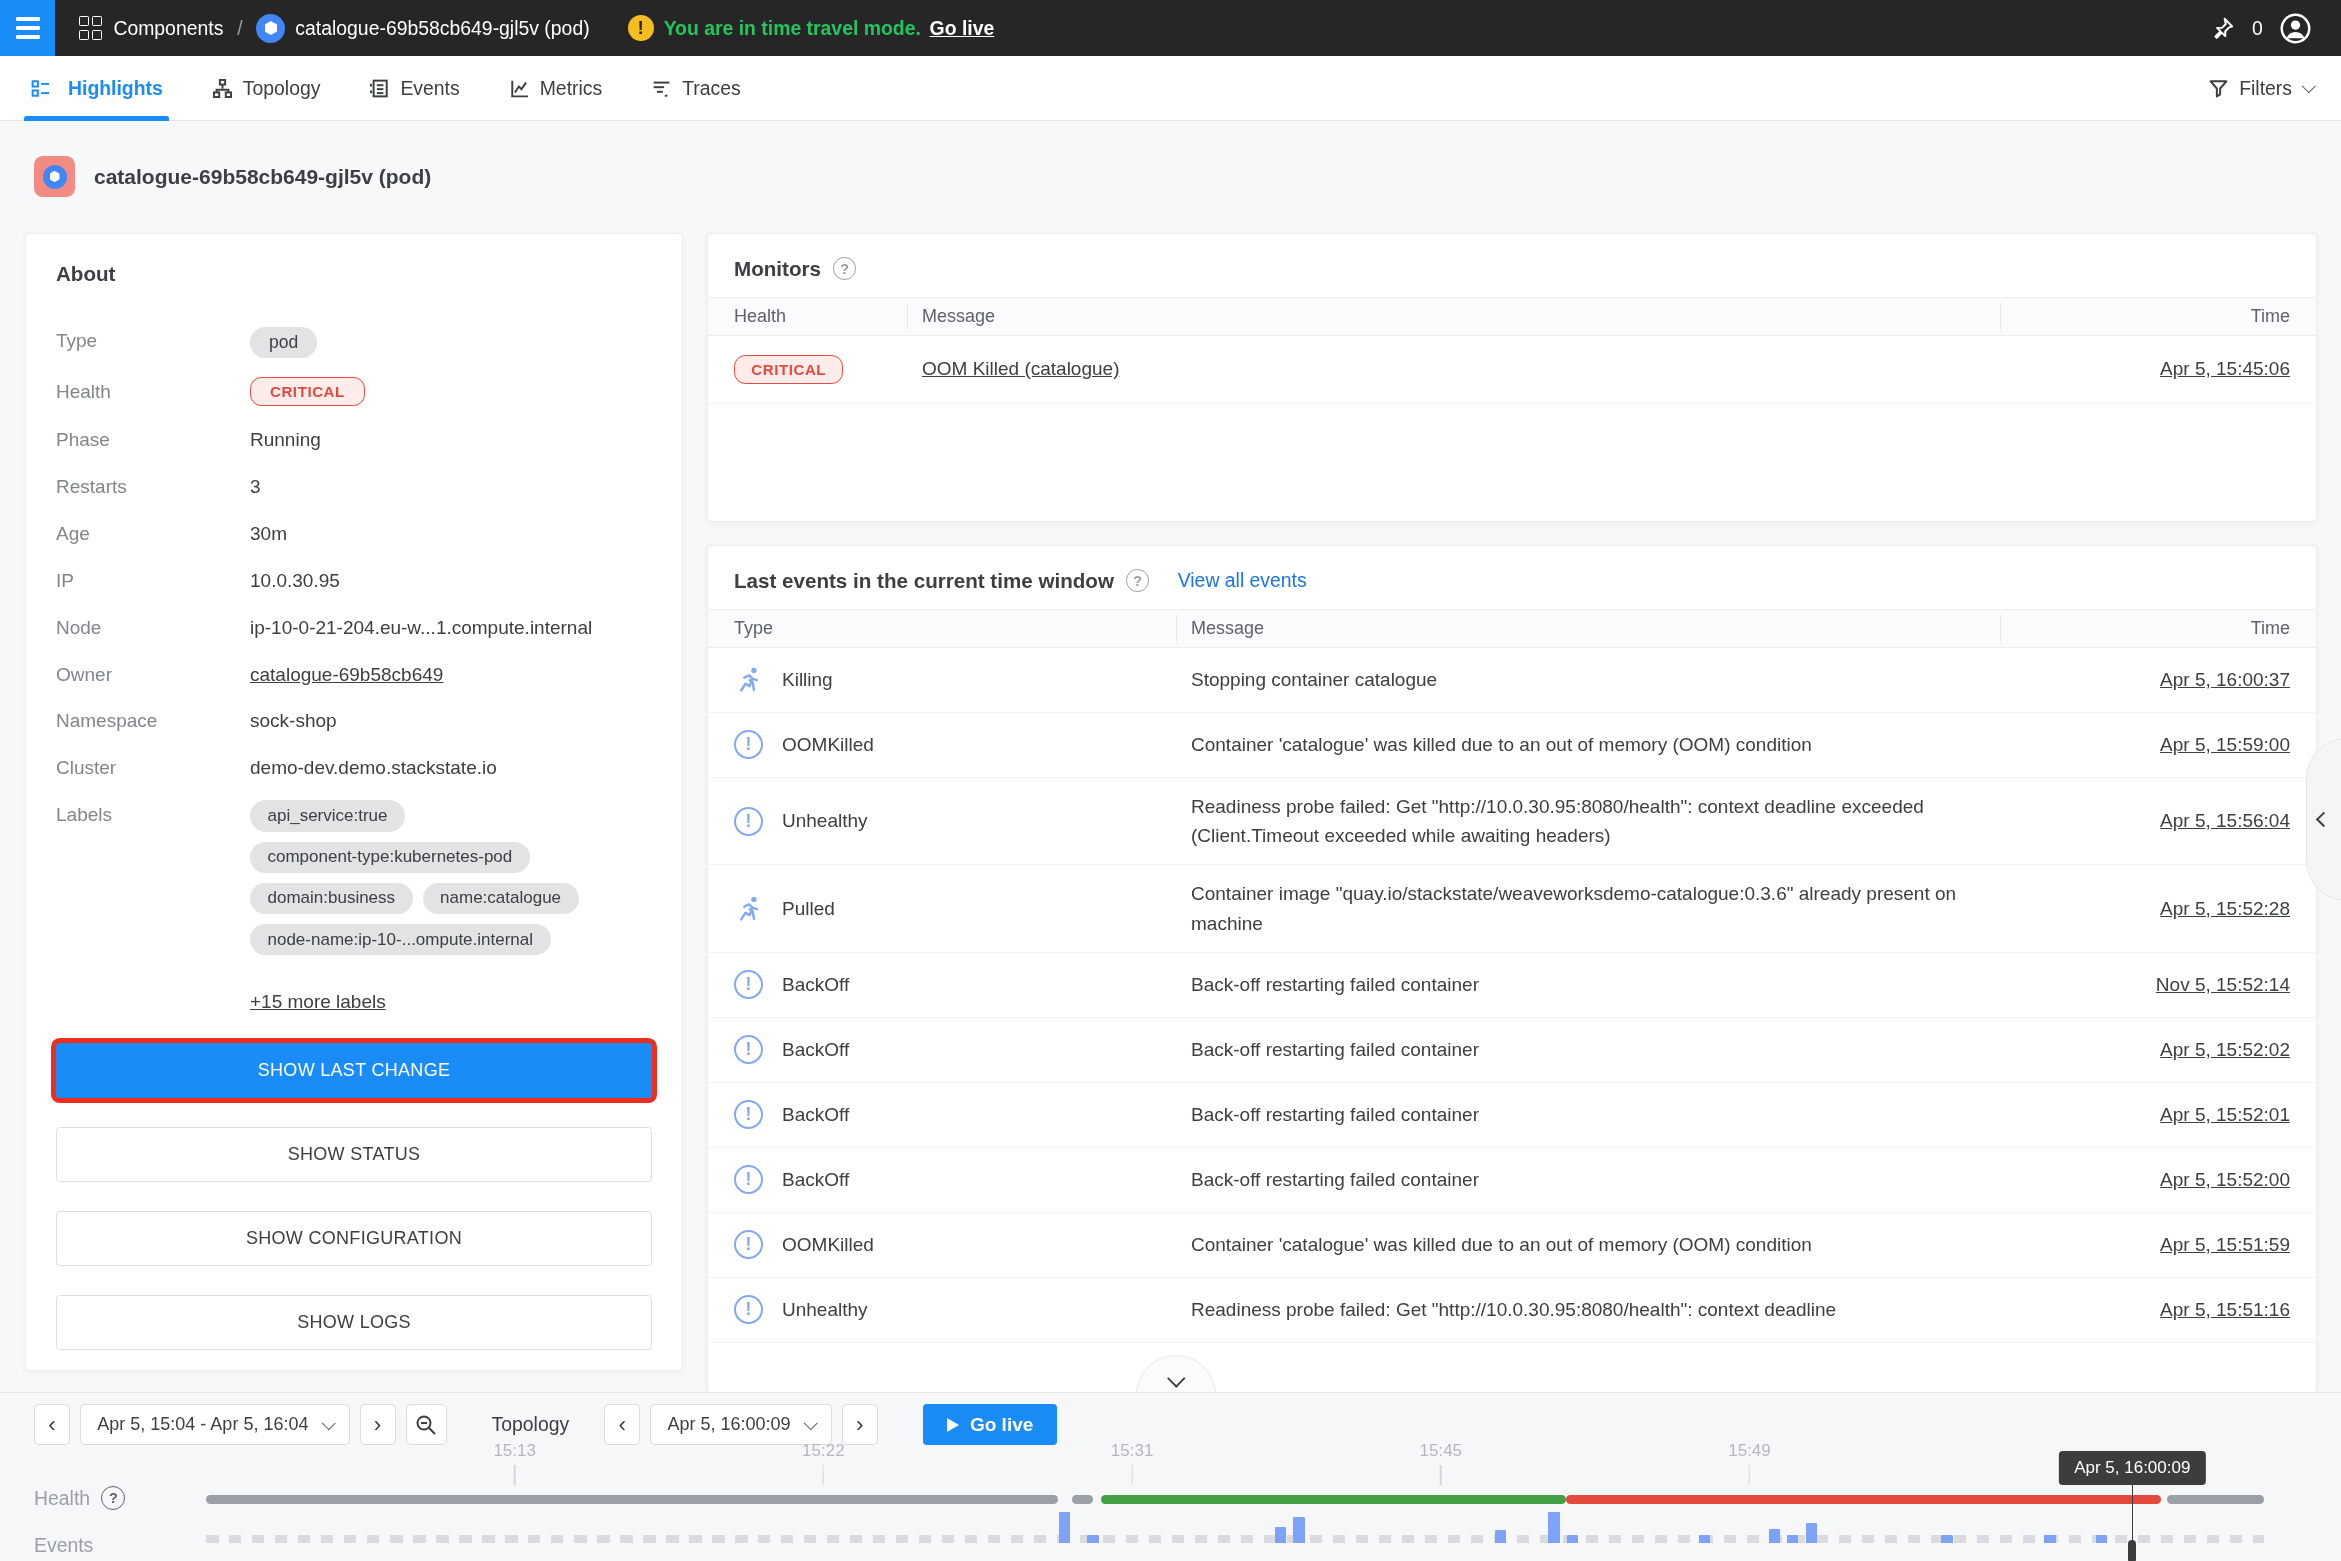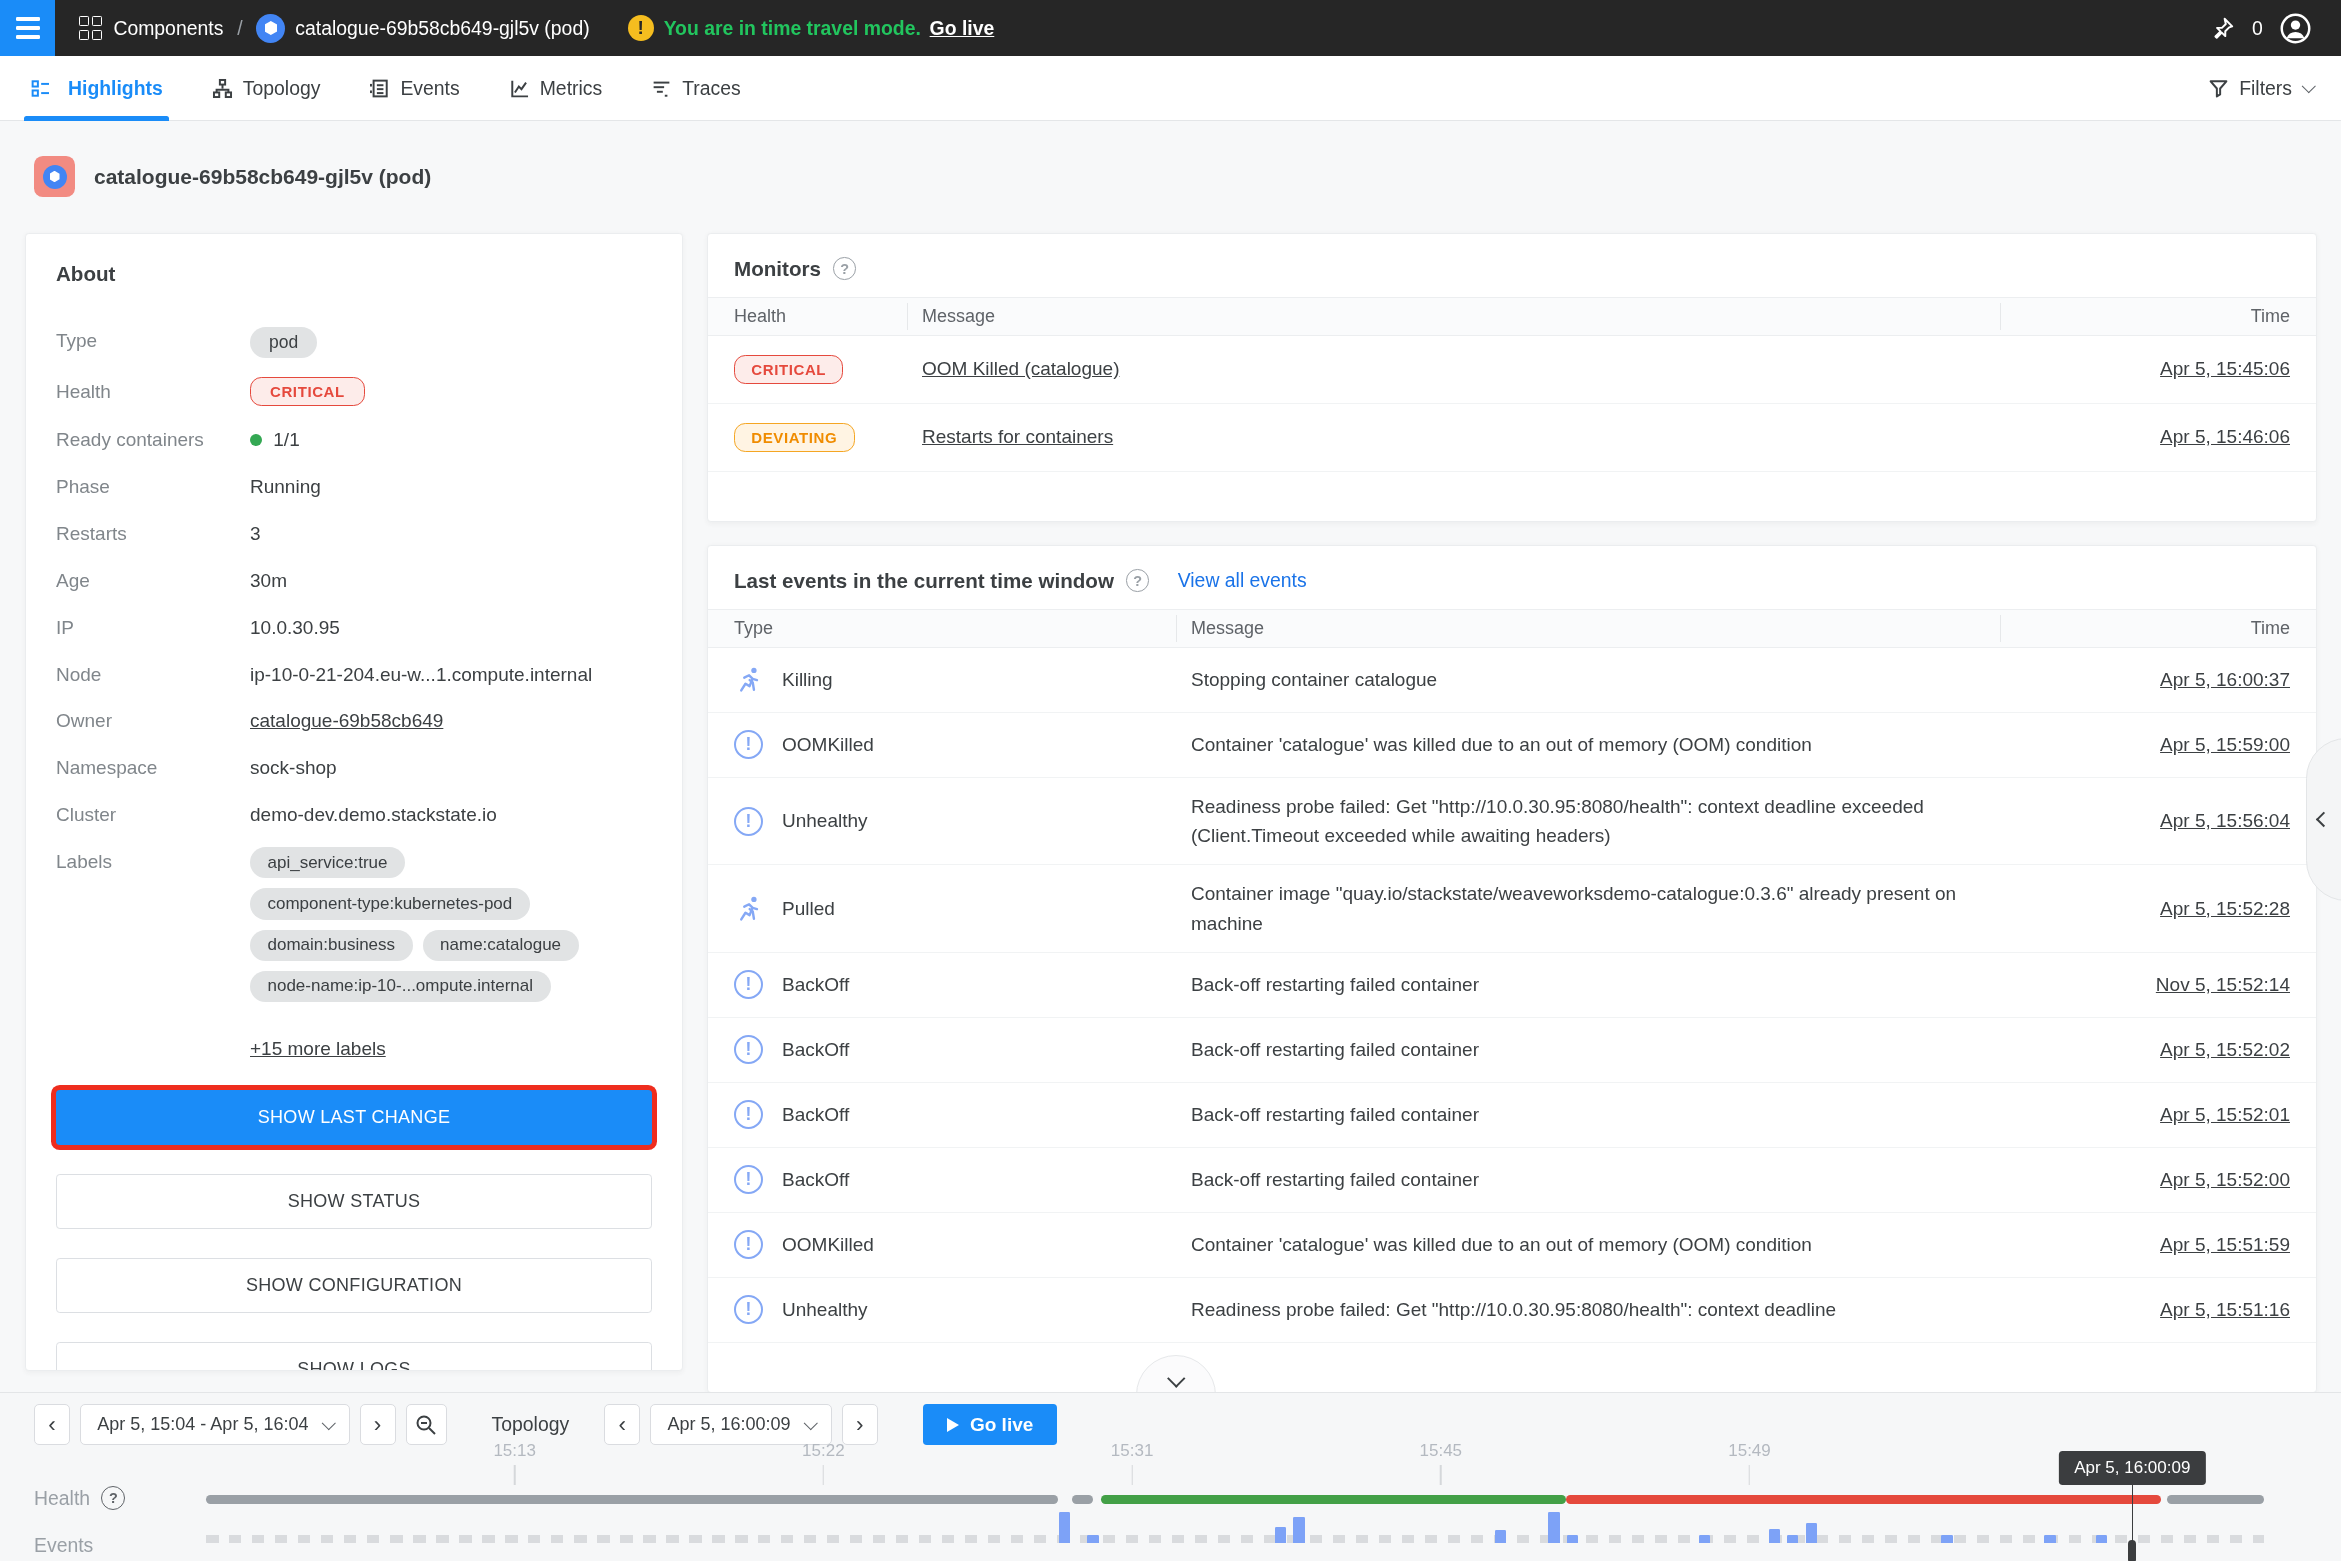--- a/index.html
+++ b/index.html
@@ -238,26 +238,20 @@
           <span class="vtext">pod</span>
         </div>
       </div>
       <div class="about-row">
         <div class="about-label">Health</div>
         <div class="about-value" data-kind="health">
           <span class="vtext">CRITICAL</span>
         </div>
       </div>
       <div class="about-row">
-        <div class="about-label">Ready containers</div>
-        <div class="about-value" data-kind="dot">
-          <span class="vtext">1/1</span>
-        </div>
-      </div>
-      <div class="about-row">
         <div class="about-label">Phase</div>
         <div class="about-value">
           <span class="vtext">Running</span>
         </div>
       </div>
       <div class="about-row">
         <div class="about-label">Restarts</div>
         <div class="about-value">
           <span class="vtext">3</span>
         </div>
@@ -331,25 +325,20 @@
     <div class="col">Health</div>
     <div class="col">Message</div>
     <div class="col right">Time</div>
   </div>
   <div>
 
   <div class="trow mon-grid mon-row">
         <div><span class="status-pill" data-kind="critical">CRITICAL</span></div>
         <div><a class="dlink">OOM Killed (catalogue)</a></div>
         <div class="right"><a class="dlink">Apr 5, 15:45:06</a></div>
-      </div>
-      <div class="trow mon-grid mon-row">
-        <div><span class="status-pill" data-kind="deviating">DEVIATING</span></div>
-        <div><a class="dlink">Restarts for containers</a></div>
-        <div class="right"><a class="dlink">Apr 5, 15:46:06</a></div>
       </div>
     </div>
 </section>
 
 <section class="card events-card">
   <div class="card-head">
     <h2 class="section-title">Last events in the current time window</h2>
     <span class="help-circle">?</span>
     <a class="view-all">View all events</a>
   </div>

